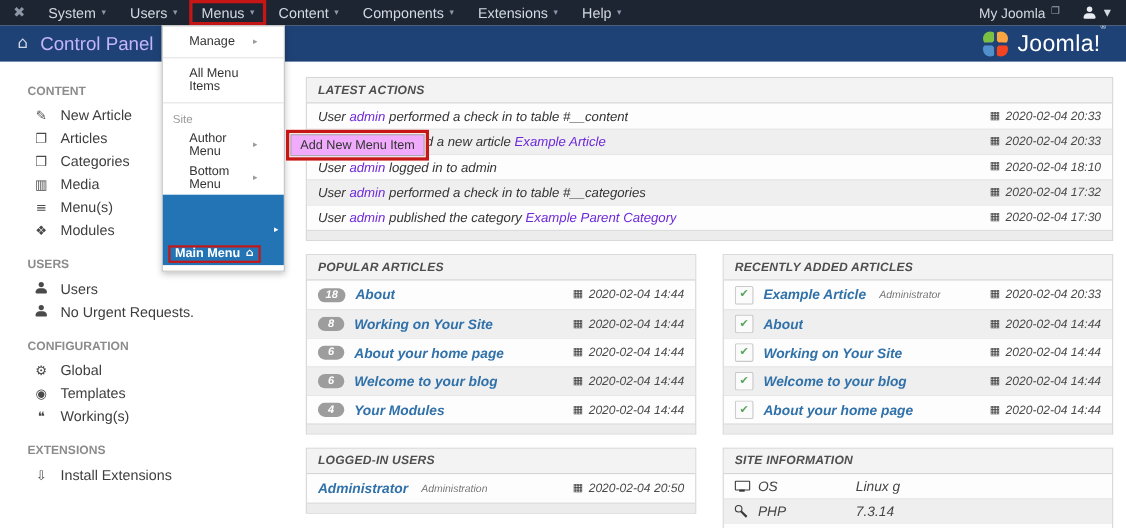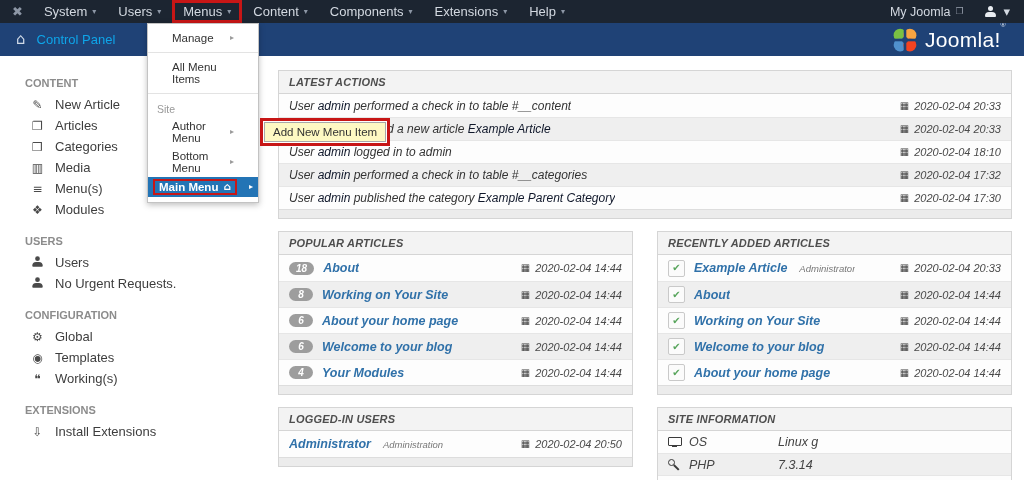--- a/index.html
+++ b/index.html
@@ -23,21 +23,21 @@
   .icon-person::before { content: ""; position: absolute; top: 0; left: 3px; width: 5px; height: 5px;
     border-radius: 50%; background: currentColor; }
   .icon-person::after { content: ""; position: absolute; bottom: 0; left: 0; width: 11px; height: 5px;
     border-radius: 4px 4px 1px 1px; background: currentColor; }
   .user-menu .icon-person { color: #e8ecf1; }
 
   
   .titlebar { height: 33px; background: #1f4276; display: flex; align-items: center;
     padding: 0 18px 0 16px; }
   .home-g { color: #cfd9e6; font-size: 15px; margin-right: 11px; }
-  .page-title { color: #0ea5e9; font-size: 13px; }
+  .page-title { color: #c4b5fd; font-size: 17px; }
   .brand { margin-left: auto; display: flex; align-items: center; gap: 7px; }
   .brand-text { color: #fff; font-size: 21px; letter-spacing: .3px; }
   .brand-reg { color: #d9e2ee; font-size: 7px; vertical-align: top; position: relative; top: -7px; }
 
   
   .layout { display: flex; height: 424px; }
   .sidebar { width: 268px; flex: 0 0 268px; padding-top: 6px; }
   .side-title { font-size: 11px; font-weight: bold; color: #8c8c8c; margin: 15px 0 5px 25px; }
   .side-item { display: flex; align-items: center; gap: 10px; padding: 3px 0 3px 30px;
     font-size: 13px; color: #3d3d3d; }
@@ -52,21 +52,21 @@
   .panel-f { height: 9px; background: #ececec; border-top: 1px solid #ddd; }
   .row { display: flex; justify-content: space-between; align-items: center; padding: 0 10px; }
   .rows .row:nth-child(even) { background: #efefef; }
   .rows .row + .row { border-top: 1px solid #e6e6e6; }
   .time { display: flex; align-items: center; gap: 5px; font-size: 11px; color: #4a4a4a;
     white-space: nowrap; flex: 0 0 auto; }
   .cal { color: #3a3a3a; font-size: 10px; }
 
   .la-row { height: 23px; font-size: 12px; color: #333; }
   .la-text { white-space: nowrap; overflow: hidden; }
-  .lnk { color: #0f172a; }
+  .lnk { color: #6d28d9; }
   .art-lnk { color: #3071a9; font-weight: bold; font-size: 12.5px; }
 
   .cols { display: flex; gap: 24px; margin-top: 12px; align-items: flex-start; }
   .col { flex: 1; min-width: 0; }
   .pa-row, .ra-row { height: 26px; }
   .left-grp { display: flex; align-items: center; gap: 9px; min-width: 0; overflow: hidden; white-space: nowrap; }
   .badge { background: #9d9d9d; color: #fff; font-size: 10px; font-weight: bold;
     padding: 1px 7px; border-radius: 9px; min-width: 24px; text-align: center; }
   .check-btn { width: 17px; height: 17px; border: 1px solid #c9c9c9; background: #fbfbfb;
     border-radius: 2px; display: inline-flex; align-items: center; justify-content: center;
@@ -91,27 +91,27 @@
   .dropdown { position: absolute; left: 147px; top: 23px; width: 112px; background: #fff;
     border: 1px solid #c3c3c3; box-shadow: 0 2px 6px rgba(0,0,0,.25); z-index: 50; padding: 5px 0; }
   .dd-item { display: flex; align-items: center; justify-content: space-between;
     padding: 3px 24px; font-size: 11.5px; color: #333; cursor: pointer; }
   .dd-caret { font-size: 8px; color: #9a9a9a; }
   .dd-sep { border-top: 1px solid #e3e3e3; margin: 5px 0; }
   .dd-header { font-size: 10.5px; color: #999; padding: 4px 9px 2px; }
   .dd-item.active { background: #2374b5; color: #fff; padding: 2px 5px; }
   .dd-item.active .dd-caret { color: #fff; }
   .red-box { border: 2.5px solid #c71616; display: inline-flex; align-items: center; gap: 5px;
-    padding: 0 4px; font-weight: bold; }
+    padding: 0 4px; font-weight: bold; margin-top: 44px; }
   .red-box .g { font-size: 10px; }
 
   
   .flyout { position: absolute; left: 260px; top: 118px; border: 3px solid #c71616;
     background: #fff; padding: 1px; z-index: 60; }
-  .flyout-inner { border: 1px solid #a8a8a8; background: #fef9c3; padding: 3px 8px;
+  .flyout-inner { border: 1px solid #a8a8a8; background: #f0abfc; padding: 3px 8px;
     font-size: 11.5px; color: #333; white-space: nowrap; cursor: pointer; }
 </style>
 </head>
 <body>
 
 <div class="navbar">
   <span class="brand-x g">✖</span>
   <span class="nav-item">
       <span>System</span>
       <span class="caret g">▾</span>

